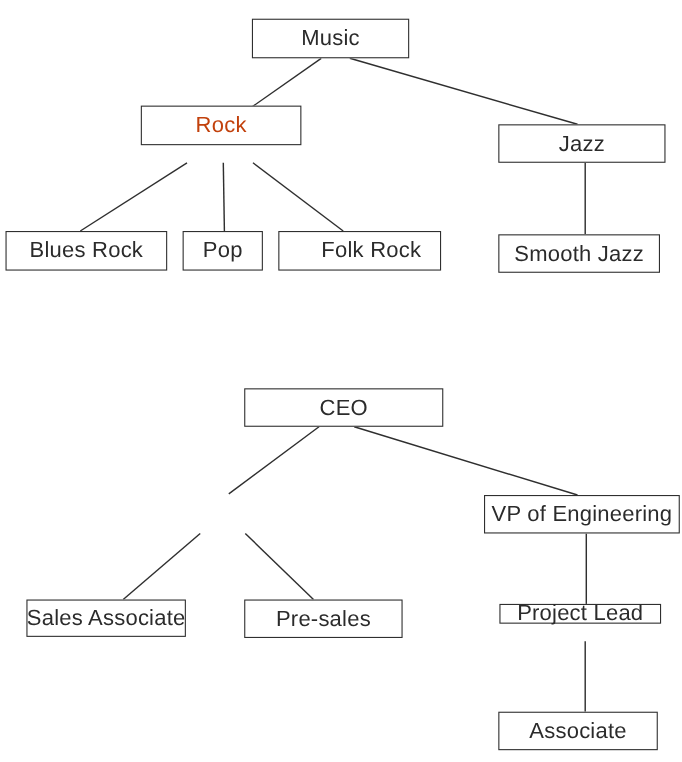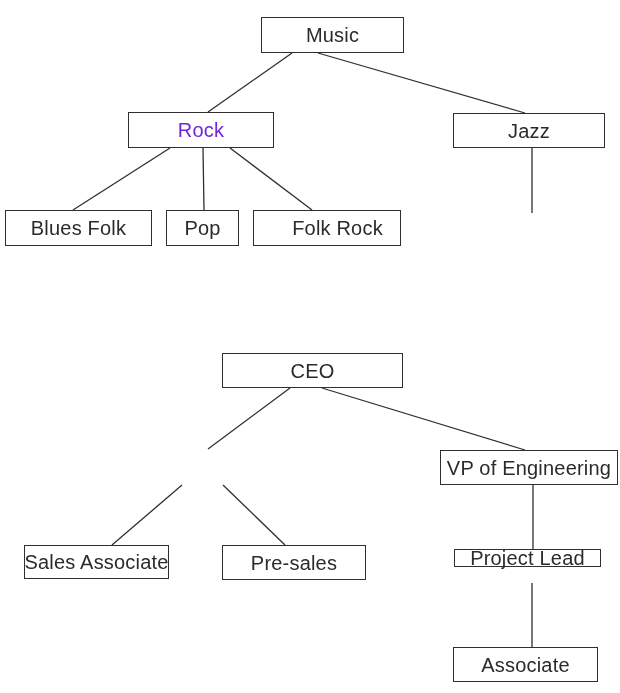--- a/index.html
+++ b/index.html
@@ -44,25 +44,26 @@
       <line x1="230" y1="148" x2="312" y2="210" stroke="#2f2f2f" stroke-width="1.3"></line>
       <line x1="532" y1="148" x2="532" y2="213" stroke="#2f2f2f" stroke-width="1.3"></line>
       <line x1="290" y1="388" x2="208" y2="449" stroke="#2f2f2f" stroke-width="1.3"></line>
       <line x1="322" y1="388" x2="525" y2="450" stroke="#2f2f2f" stroke-width="1.3"></line>
       <line x1="182" y1="485" x2="112" y2="545" stroke="#2f2f2f" stroke-width="1.3"></line>
       <line x1="223" y1="485" x2="285" y2="545" stroke="#2f2f2f" stroke-width="1.3"></line>
       <line x1="533" y1="485" x2="533" y2="549" stroke="#2f2f2f" stroke-width="1.3"></line>
       <line x1="532" y1="583" x2="532" y2="647" stroke="#2f2f2f" stroke-width="1.3"></line>
     </svg>
 
-<div class="node" style="left: 229px; top: 17px; width: 143px; height: 36px; border-color: rgb(47, 47, 47); background: rgb(255, 255, 255); color: rgb(43, 43, 43); margin-left: 32px;">Music</div>
-    <div class="node" style="left: 128px; top: 112px; width: 146px; height: 36px; border-color: rgb(47, 47, 47); background: rgb(255, 255, 255); color: #6d28d9;">Rock</div>
+<div class="node" style="left: 229px; top: 17px; width: 143px; height: 36px; border-color: rgb(47, 47, 47); background: rgb(255, 255, 255); color: rgb(43, 43, 43);">Music</div>
+    <div class="node" style="left: 128px; top: 96px; width: 146px; height: 36px; border-color: rgb(47, 47, 47); background: rgb(255, 255, 255); color: #c2410c;">Rock</div>
     <div class="node" style="left: 453px; top: 113px; width: 152px; height: 35px; border-color: rgb(47, 47, 47); background: rgb(255, 255, 255); color: rgb(43, 43, 43);">Jazz</div>
-    <div class="node" style="left: 5px; top: 210px; width: 147px; height: 36px; border-color: rgb(47, 47, 47); background: rgb(255, 255, 255); color: rgb(43, 43, 43);">Blues Folk</div>
+    <div class="node" style="left: 5px; top: 210px; width: 147px; height: 36px; border-color: rgb(47, 47, 47); background: rgb(255, 255, 255); color: rgb(43, 43, 43);">Blues Rock</div>
     <div class="node" style="left: 166px; top: 210px; width: 73px; height: 36px; border-color: rgb(47, 47, 47); background: rgb(255, 255, 255); color: rgb(43, 43, 43);">Pop</div>
     <div class="node" style="left: 253px; top: 210px; width: 148px; height: 36px; border-color: rgb(47, 47, 47); background: rgb(255, 255, 255); color: rgb(43, 43, 43); padding-left: 21px;">Folk Rock</div>
+    <div class="node" style="left: 453px; top: 213px; width: 147px; height: 35px; border-color: rgb(47, 47, 47); background: rgb(255, 255, 255); color: rgb(43, 43, 43);">Smooth Jazz</div>
     <div class="node" style="left: 222px; top: 353px; width: 181px; height: 35px; border-color: rgb(47, 47, 47); background: rgb(255, 255, 255); color: rgb(43, 43, 43);">CEO</div>
     <div class="node" style="left: 440px; top: 450px; width: 178px; height: 35px; border-color: rgb(47, 47, 47); background: rgb(255, 255, 255); color: rgb(43, 43, 43);">VP of Engineering</div>
     <div class="node" style="left: 24px; top: 545px; width: 145px; height: 34px; border-color: rgb(47, 47, 47); background: rgb(255, 255, 255); color: rgb(43, 43, 43);">Sales Associate</div>
     <div class="node" style="left: 222px; top: 545px; width: 144px; height: 35px; border-color: rgb(47, 47, 47); background: rgb(255, 255, 255); color: rgb(43, 43, 43);">Pre-sales</div>
     <div class="node" style="left: 454px; top: 549px; width: 147px; height: 18px; border-color: rgb(47, 47, 47); background: rgb(255, 255, 255); color: rgb(43, 43, 43);">Project Lead</div>
     <div class="node" style="left: 453px; top: 647px; width: 145px; height: 35px; border-color: rgb(47, 47, 47); background: rgb(255, 255, 255); color: rgb(43, 43, 43);">Associate</div>
   </div>
 
 </body></html>

